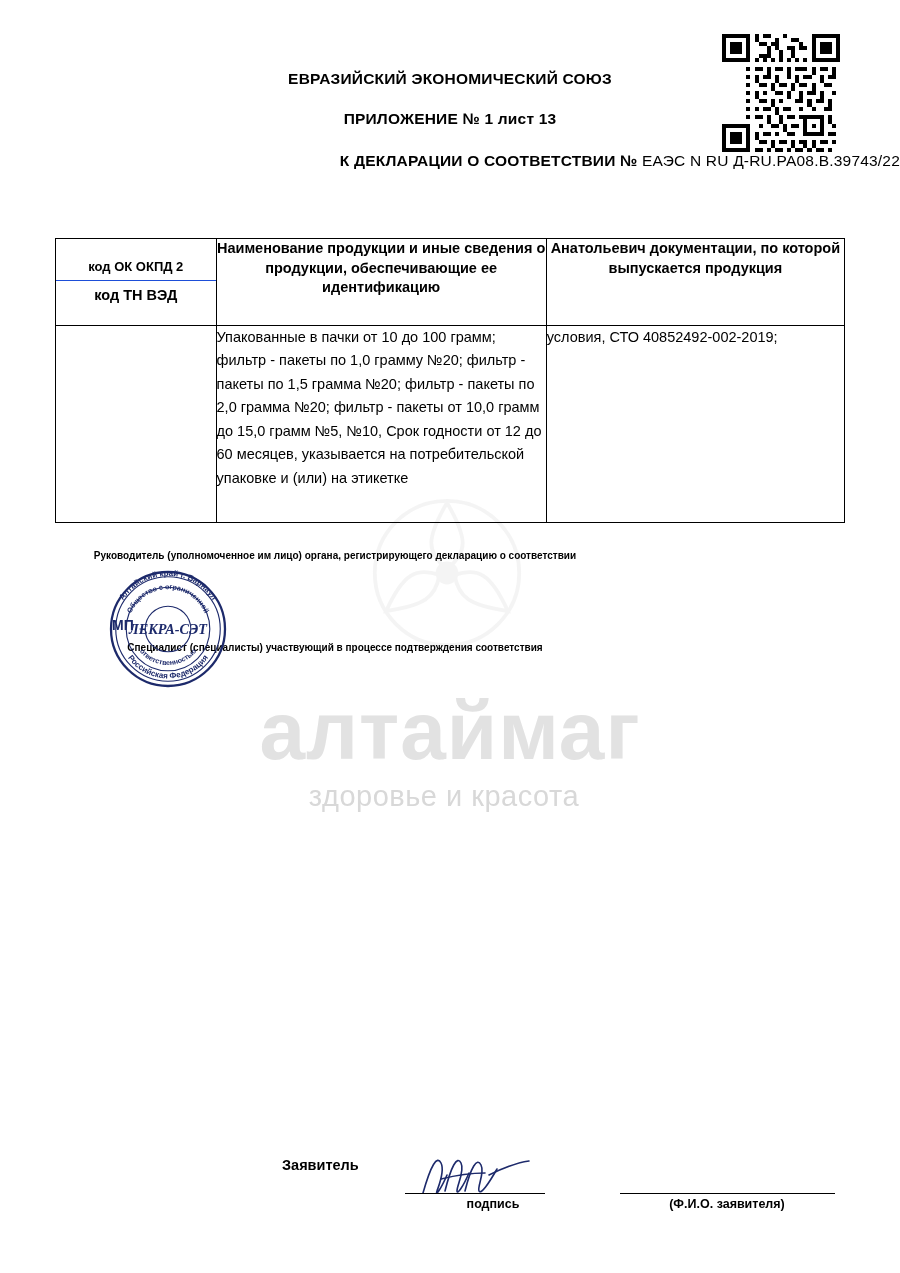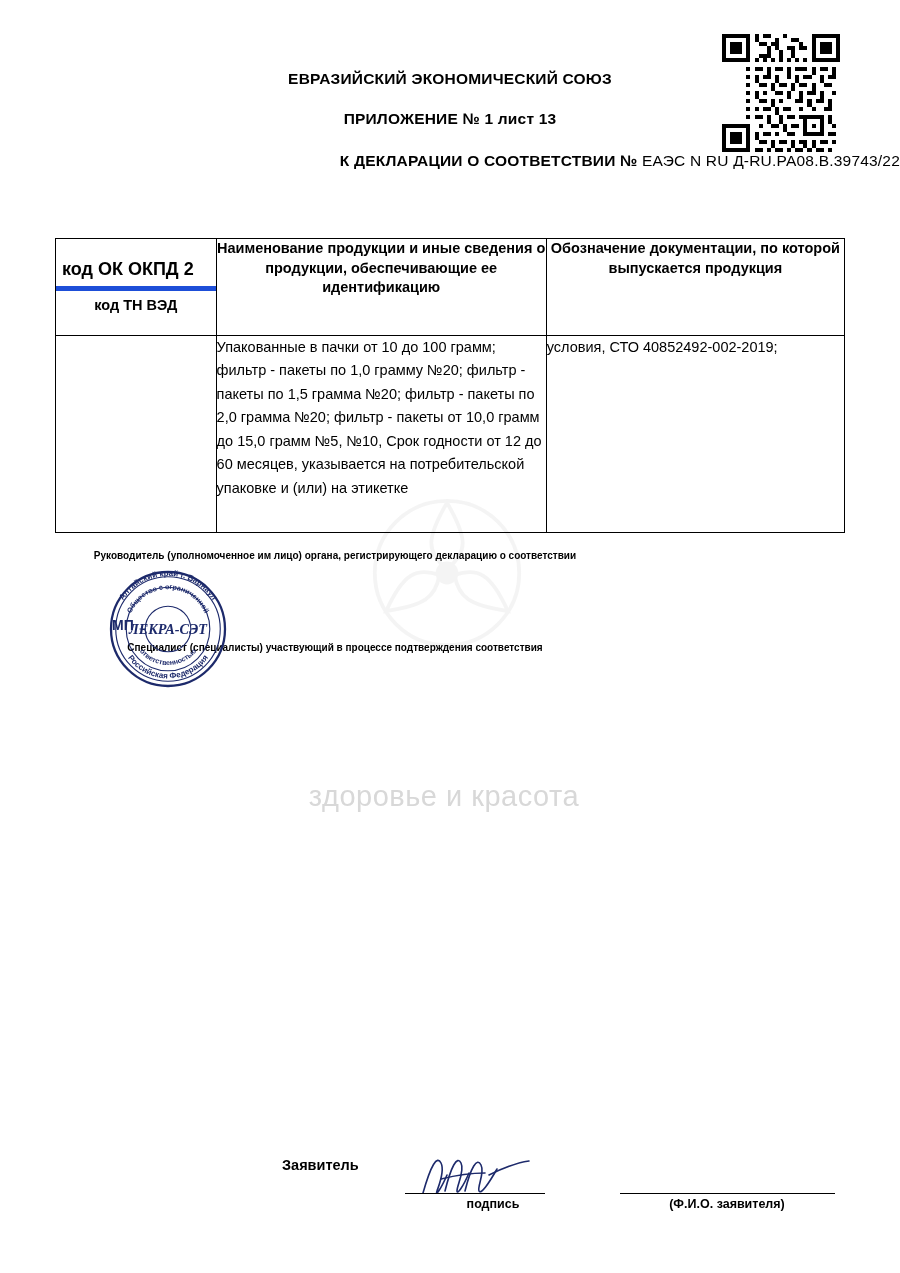--- a/index.html
+++ b/index.html
@@ -77,23 +77,24 @@
     font-weight: bold;
     font-size: 14.5px;
     text-align: center;
     line-height: 1.35;
   }
   .okpd-cell {
     padding: 0;
   }
   .okpd-top {
     font-weight: bold;
-    font-size: 18px;
+    font-size: 13px;
+    text-align: center;
     padding: 20px 6px 6px 6px;
-    border-bottom: 5px solid #1d4ed8;
+    border-bottom: 1px solid #1d4ed8;
   }
   .okpd-bottom {
     font-weight: bold;
     font-size: 14.5px;
     text-align: center;
     padding: 6px 6px 22px 6px;
   }
   .head2 {
     padding: 16px 10px 14px 10px;
   }
@@ -407,21 +408,21 @@
   </div>
 
   <table class="table">
     <tbody>
         <tr>
       <td class="col1 okpd-cell">
         <div class="okpd-top">код ОК ОКПД 2</div>
         <div class="okpd-bottom">код ТН ВЭД</div>
       </td>
       <td class="col2 th-block head2">Наименование продукции и иные сведения о продукции, обеспечивающие ее идентификацию</td>
-      <td class="col3 th-block head3">Обозначение документации, по которой выпускается продукция</td>
+      <td class="col3 th-block head3">Анатольевич документации, по которой выпускается продукция</td>
     </tr>
     <tr>
       <td class="col1 body-cell empty"></td>
       <td class="col2 body-cell">Упакованные в пачки от 10 до 100 грамм; фильтр - пакеты по 1,0 грамму №20; фильтр - пакеты по 1,5 грамма №20; фильтр - пакеты по 2,0 грамма №20; фильтр - пакеты от 10,0 грамм до 15,0 грамм №5, №10, Срок годности от 12 до 60 месяцев, указывается на потребительской упаковке и (или) на этикетке</td>
       <td class="col3 body-cell">условия, СТО 40852492-002-2019;</td>
     </tr>
   </tbody>
     </table>
 
   <div class="sig-block one">Руководитель (уполномоченное им лицо) органа, регистрирующего декларацию о соответствии</div>
@@ -457,20 +458,21 @@
       </g>
       <text x="80" y="85" text-anchor="middle" fill="#1d2a6b" font-family="'Liberation Serif', serif" font-size="15" font-style="italic" font-weight="bold">ЛЕКРА-СЭТ</text>
       <g stroke="#1d2a6b" stroke-width="1" fill="none">
         <line x1="50" y1="80" x2="56" y2="80"></line>
         <line x1="104" y1="80" x2="110" y2="80"></line>
       </g>
     </svg>
   </div>
   <div class="mp">МП</div>
 
+  <div class="wm-title">алтаймаг</div>
   <div class="wm-sub">здоровье и красота</div>
 
   <div class="footer">
     <div class="footer-label">Заявитель</div>
 
     <div class="sign-area">
       <svg class="signature-scribble" width="160" height="60" viewBox="0 0 160 60">
         <g fill="none" stroke="#1d2a6b" stroke-width="1.6" stroke-linecap="round">
           <path d="M18 48 C 26 20, 32 10, 36 18 C 40 26, 34 40, 32 46 C 30 52, 36 44, 42 30"></path>
           <path d="M40 46 C 46 22, 52 10, 56 18 C 60 26, 52 40, 52 46 C 52 50, 58 42, 64 28"></path>

